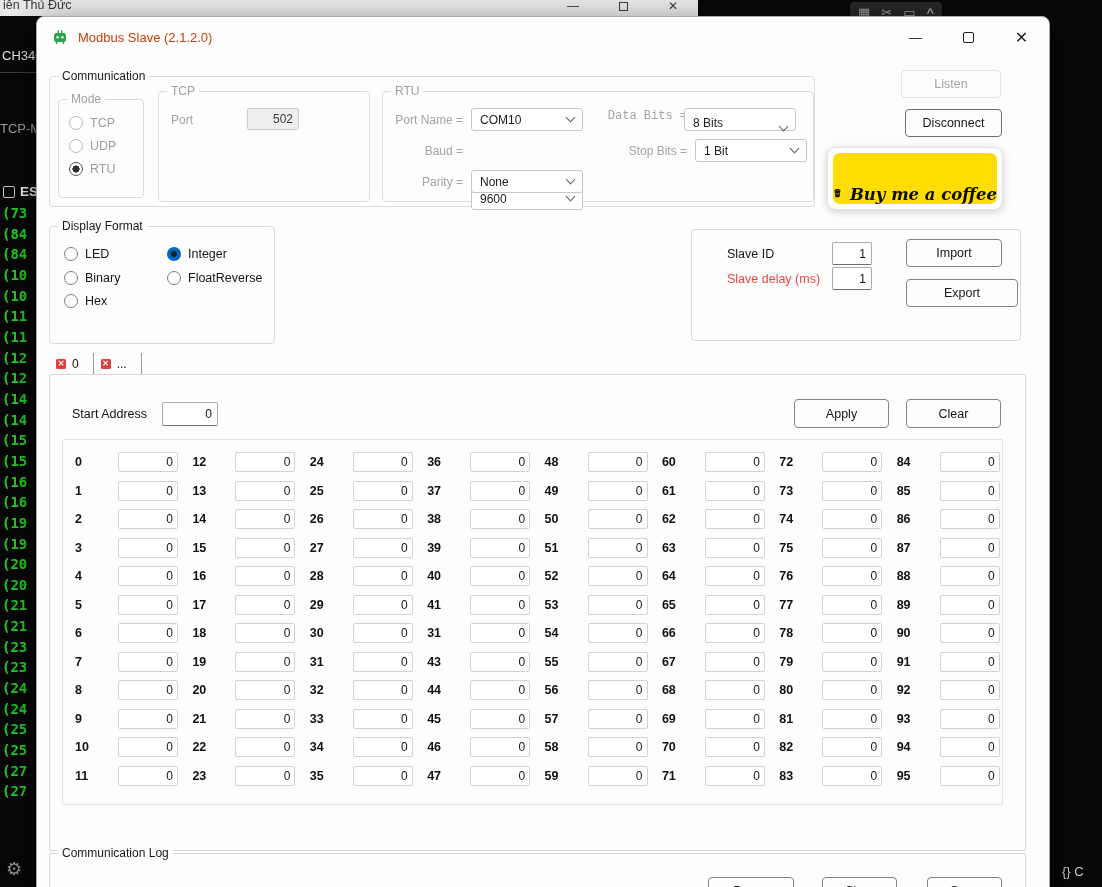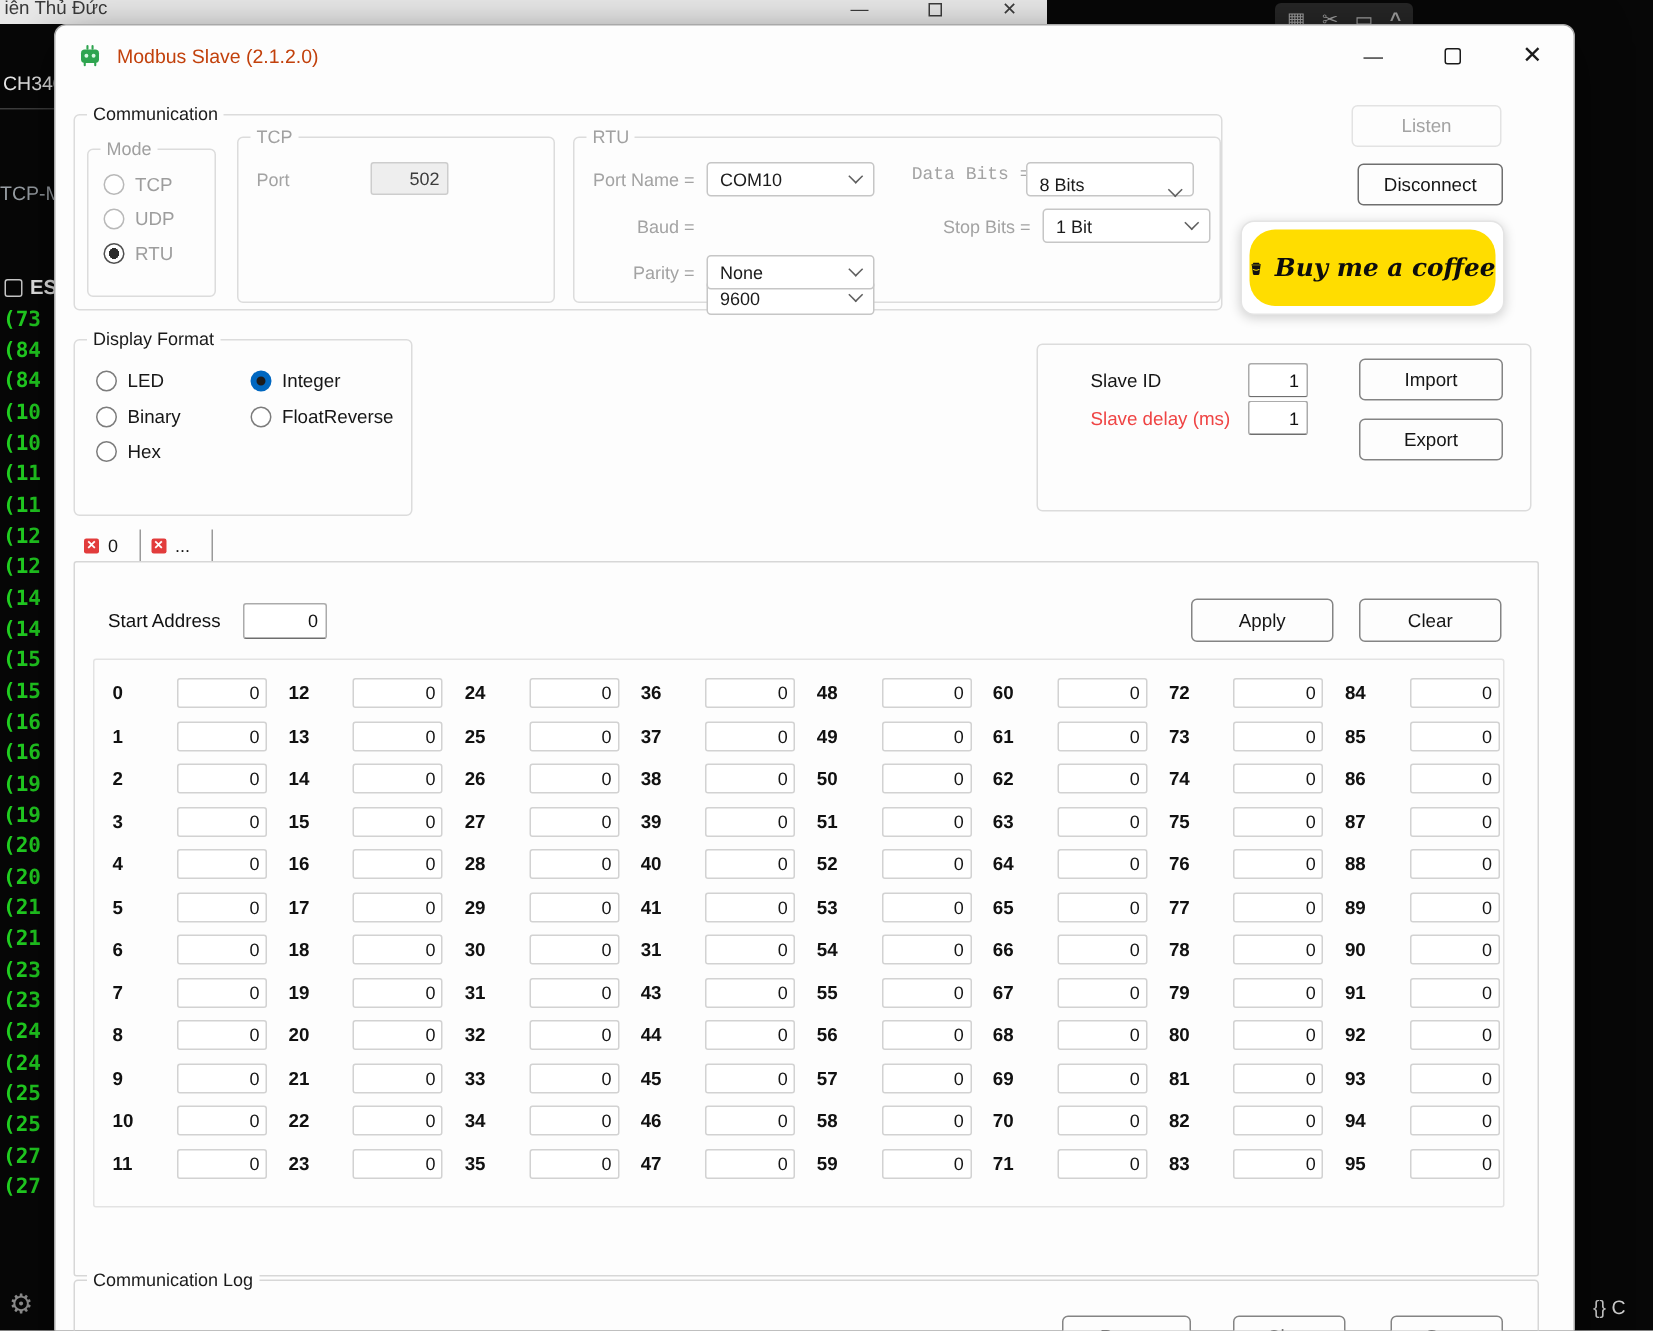--- a/index.html
+++ b/index.html
@@ -63,22 +63,22 @@
 
   
   .btn { position:absolute; background:#fdfdfd; border:1px solid #848484; border-radius:4px;
     font-size:12.5px; color:#161616; display:flex; align-items:center; justify-content:center; font-family:inherit; }
   .btn.light { border-color:#e3e3e3; color:#a3a3a3; }
   .btn.strong { border-color:#6f6f6f; }
 
   
   .coffee-card { position:absolute; left:790px; top:130px; width:176px; height:63px; background:#fff;
     border:1px solid #e4e4e4; border-radius:9px; box-shadow:0 2px 8px rgba(0,0,0,.18); padding:5px; }
-  .coffee-btn { width:100%; height:100%; background:#FFDD00; border-radius:17px;
-    display:flex; align-items:center; justify-content:center; gap:8px; }
+  .coffee-btn { width:100%; height:100%; background:#FFDD00; border-radius:7px;
+    display:flex; align-items:flex-end; justify-content:center; gap:8px; }
   .coffee-text { font-family:"DejaVu Serif", serif; font-style:italic; font-weight:bold; font-size:16.5px; color:#0d0d0d; white-space:nowrap; }
 
   
   .tinput { position:absolute; border:1px solid #ababab; border-bottom:1.5px solid #6e6e6e; border-radius:2px;
     background:#fff; font-size:12px; text-align:right; padding:0 5px; color:#111; font-family:inherit; }
   .tinput.disabled { background:#eeeeee; border:1px solid #cdcdcd; color:#3c3c3c; }
 
   
   .tabbar { position:absolute; left:12px; top:336px; height:21px; display:flex; align-items:stretch; }
   .tab { display:flex; align-items:center; gap:6px; padding:0 14px 0 7px; font-size:12px; color:#161616;
@@ -258,21 +258,21 @@
         </div>
       </div>
   </div>
 
   <div class="groupbox" style="left:654px; top:212px; width:330px; height:112px;">
     <span class="flabel" style="left:35px; top:17px; text-align:left; color:#161616; font-size:12.5px;">Slave ID</span>
     <input class="tinput" style="left: 140px; top: 12px; width: 40px; height: 23px;" value="1">
     <span class="flabel" style="left:35px; top:42px; text-align:left; color:#ef4444; font-size:12.5px;">Slave delay (ms)</span>
     <input class="tinput" style="left: 140px; top: 37px; width: 40px; height: 23px;" value="1">
     <button class="btn" style="left:214px; top:9px; width:96px; height:28px;">Import</button>
-    <button class="btn" style="left:214px; top:49px; width:96px; height:28px;">Export</button>
+    <button class="btn" style="left:214px; top:49px; width:112px; height:28px;">Export</button>
   </div>
 
   <div class="tabbar">
     <div class="tab">
       <span class="tab-close">✕</span>
       <span>0</span>
     </div>
     <div class="tab">
       <span class="tab-close">✕</span>
       <span>...</span>

